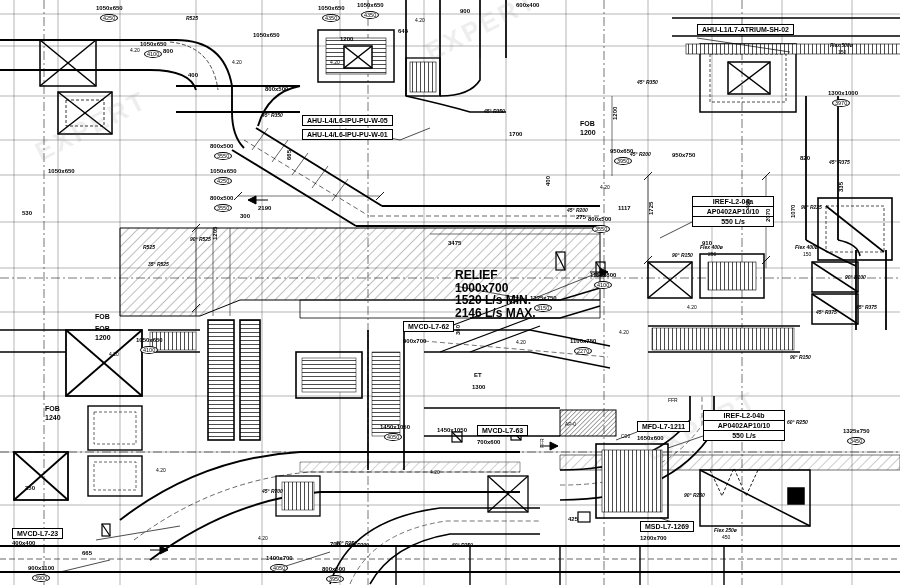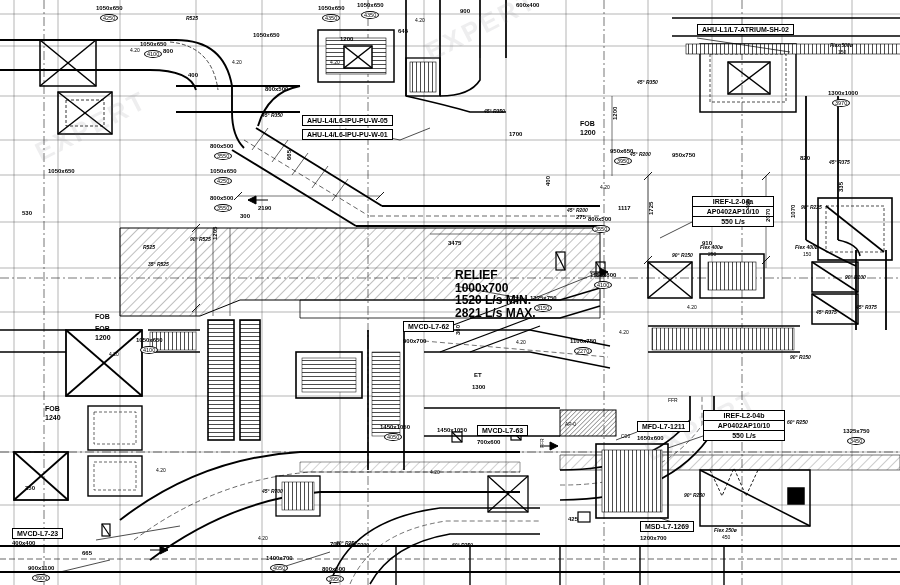--- a/index.html
+++ b/index.html
@@ -383,21 +383,21 @@
 <div class="tagbox" style="left:403px;top:321px;">MVCD-L7-62</div>
 <div class="tagbox" style="left:477px;top:425px;">MVCD-L7-63</div>
 <div class="tagbox" style="left:637px;top:421px;">MFD-L7-1211</div>
 <div class="tagbox" style="left:640px;top:521px;">MSD-L7-1269</div>
 <div class="tagbox" style="left:12px;top:528px;">MVCD-L7-23</div>
 
 <div class="lbl t8 b" style="left:455px;top:269px;">
   <div>RELIEF</div>
   <div>1000x700</div>
   <div>1520 L/s MIN.</div>
-  <div>2821 L/s MAX.</div>
+  <div>2146 L/s MAX.</div>
 </div>
 
 <div id="sizes"></div>
 <div id="dims"></div>
 <div id="radii"></div>
 <div id="flex"></div>
 <div id="equip"></div>
 <div id="misc"></div>
 
 <div class="lbl t6 b" style="left: 96px; top: 5px;">1050x650</div>

